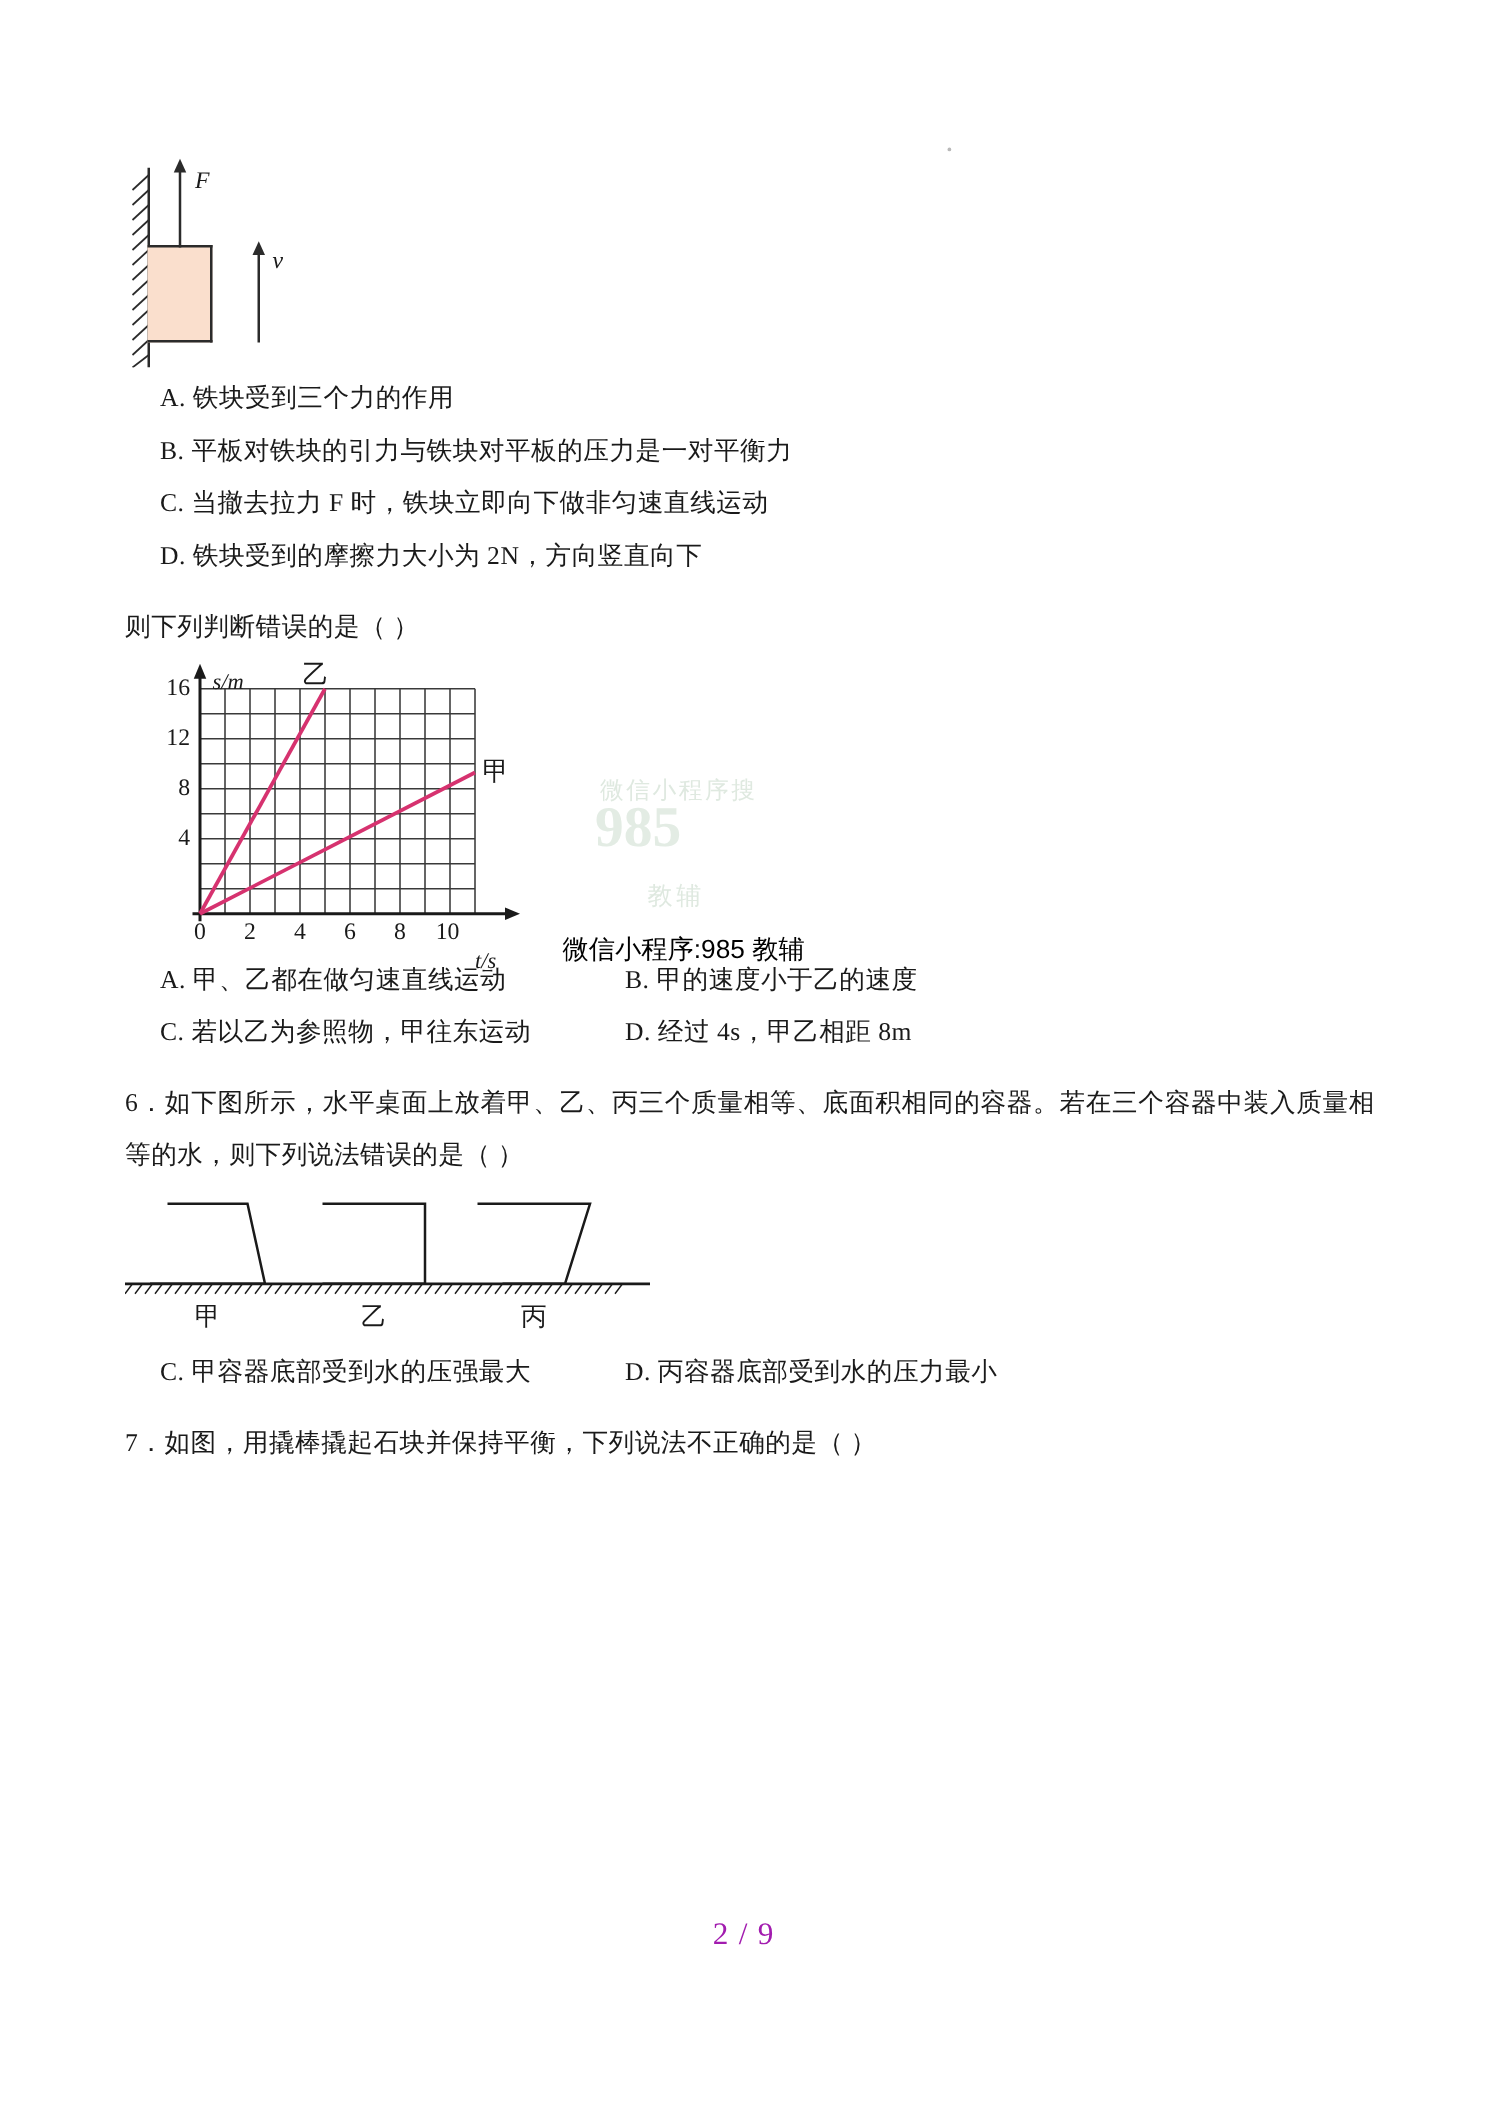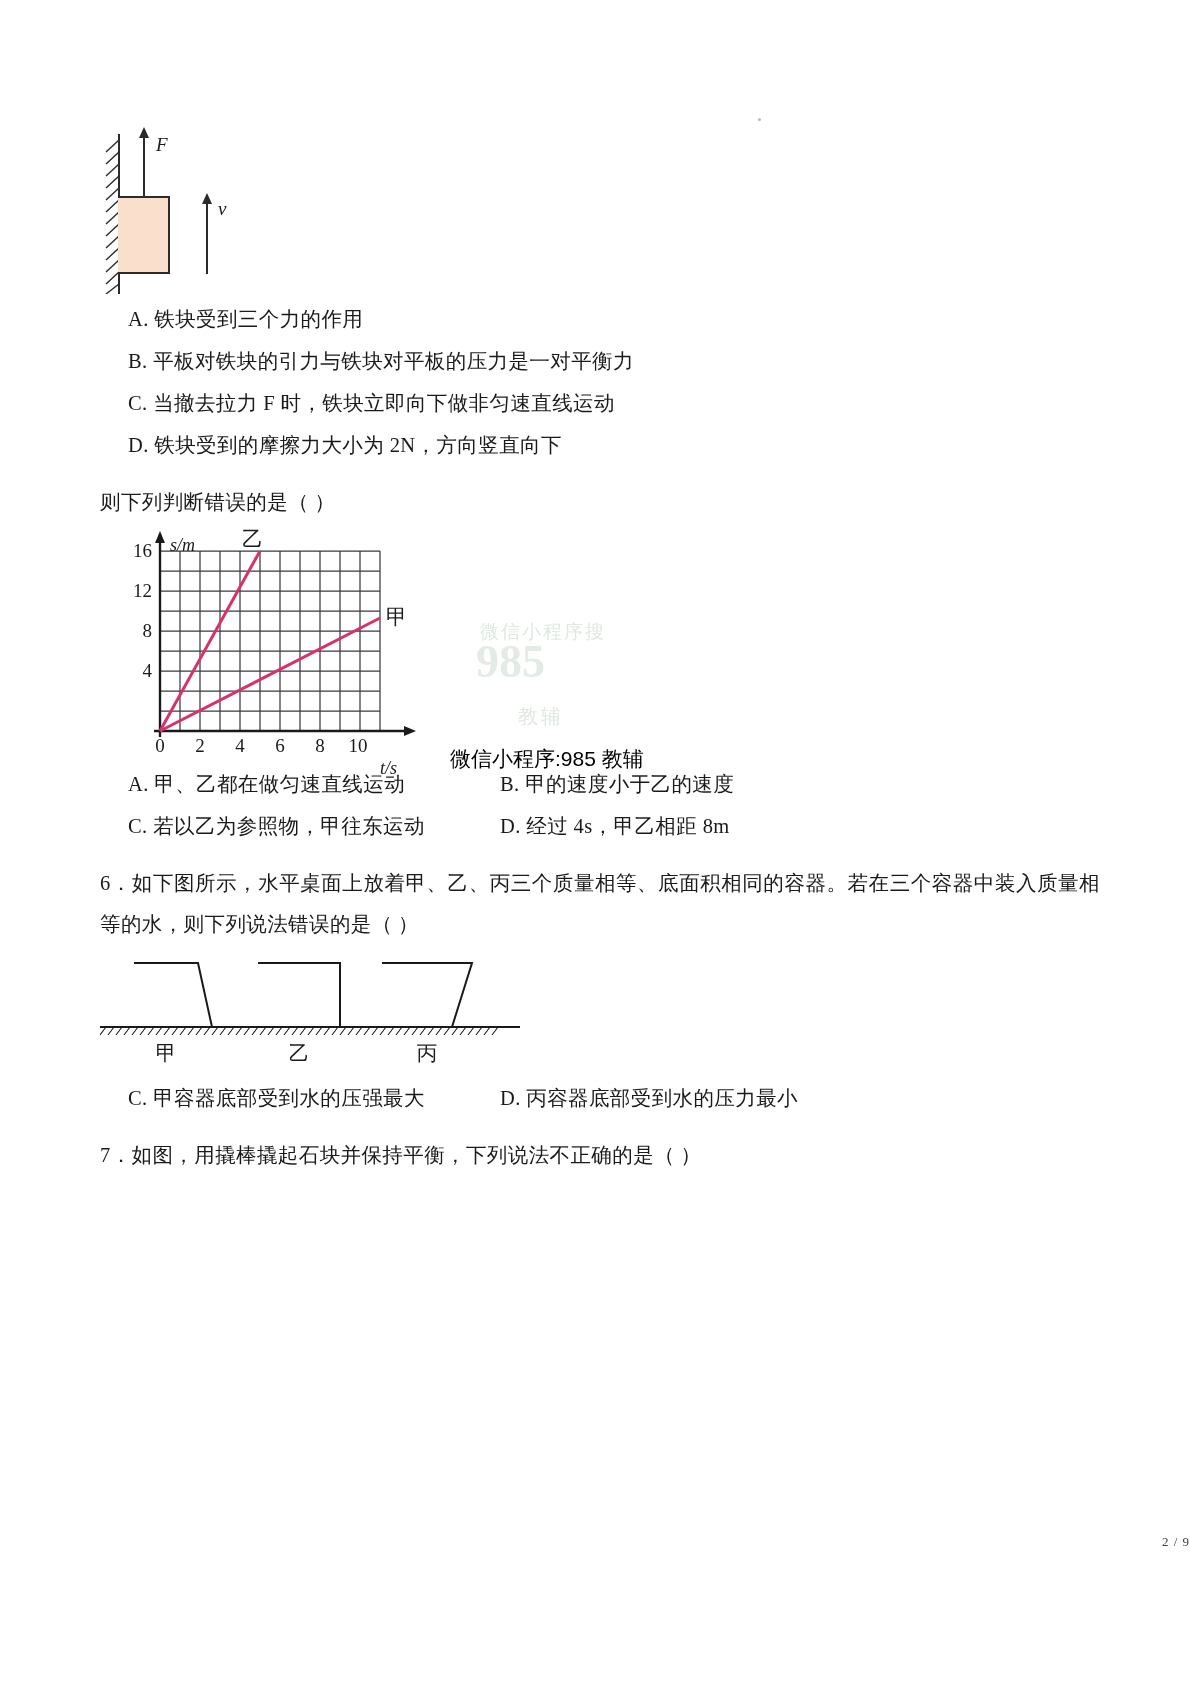--- a/index.html
+++ b/index.html
@@ -217,23 +217,23 @@
     background: #b9b9b9;
     border-radius: 50%;
   }
 
   
   .footer {
     position: absolute;
     left: 0;
     top: 1534px;
     width: 1190px;
-    text-align: right;
-    font-size: 13px;
-    color: #404040;
+    text-align: center;
+    font-size: 25px;
+    color: #a21caf;
     letter-spacing: 1px;
   }
   .spacer-sm { height: 16px; }
 </style>
 </head>
 <body>
 
 <div class="page">
 
   <div class="watermark">

